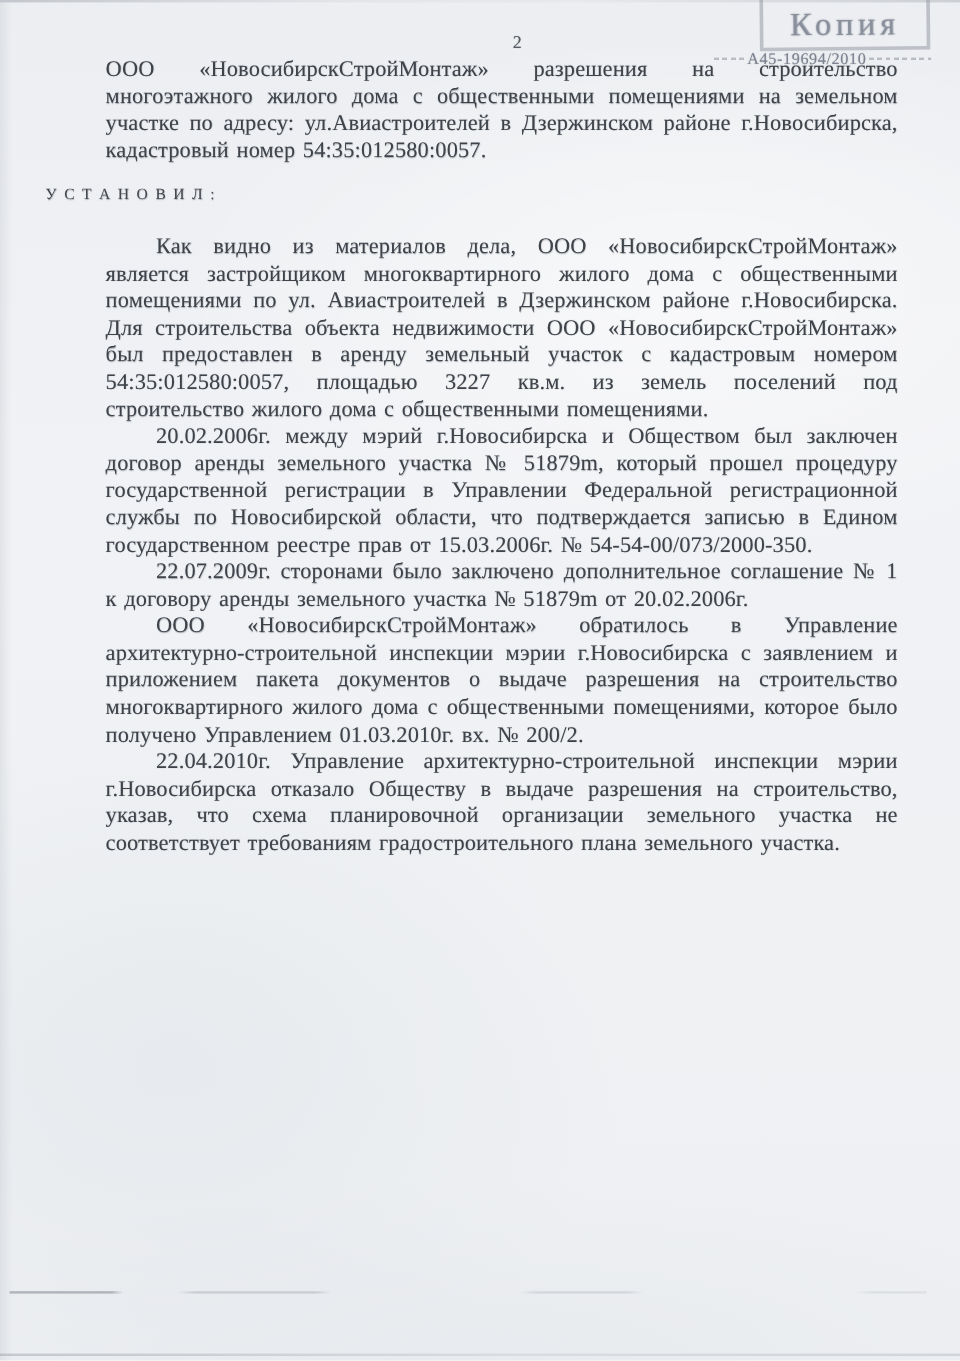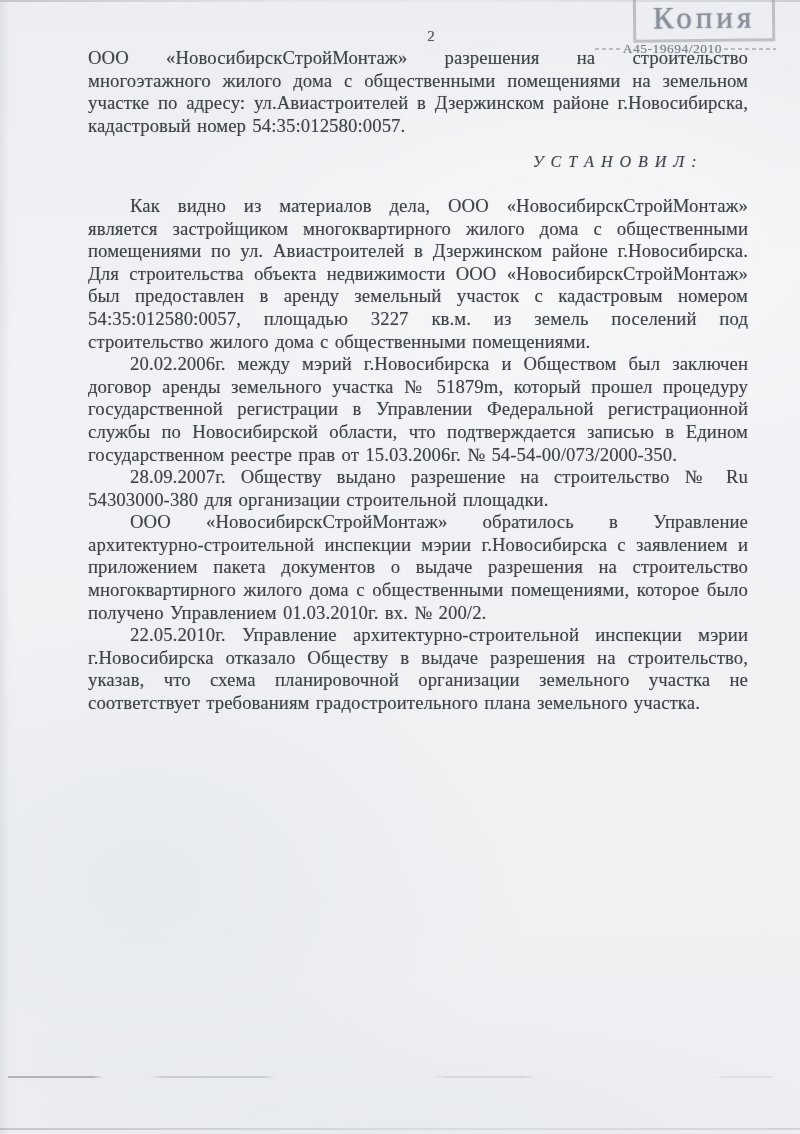--- a/index.html
+++ b/index.html
@@ -30,21 +30,21 @@
   .stamp-box {
     position: absolute; top: -14px; right: 25px;
     width: 142px; height: 56px;
     border: 3px solid rgba(141,147,158,0.50);
     display: flex; align-items: flex-end; justify-content: center;
     padding-bottom: 3px;
     box-sizing: border-box;
     transform: rotate(-0.6deg);
   }
   .stamp-label {
-    font-size: 31px;
+    font-size: 27px;
     letter-spacing: 4px;
     color: rgba(133,140,152,0.88);
     text-shadow: 0 0 1.6px rgba(133,140,152,0.75), 1px 0 0 rgba(133,140,152,0.25);
   }
   .case-row {
     position: absolute; top: 41px; right: 24px;
     display: flex; align-items: center; gap: 2px;
   }
   .dash {
     height: 2px;
@@ -78,28 +78,27 @@
     color: #3e434a;
     text-align: justify;
     letter-spacing: 0.15px;
     word-spacing: 1.5px;
     text-shadow: 0.3px 0.3px 0.9px rgba(78,84,94,0.45);
   }
   .para { margin: 0; }
   .para.indent { text-indent: 42px; }
   .heading {
     margin: 14px 0 21px;
-    text-align: right;
+    text-align: left;
     position: relative;
     left: -50px;
-    font-size: 16px;
+    font-size: 13px;
     letter-spacing: 1.5px;
     word-spacing: 0;
     color: #42474e;
-    font-style: italic;
   }
 
   
   .artifact-a {
     position: absolute; top: 1076px; left: 8px; width: 764px; height: 2px;
     background: linear-gradient(90deg,
       rgba(118,124,133,0.50) 0px,  rgba(118,124,133,0.50) 85px,  rgba(118,124,133,0) 95px,
       rgba(138,144,153,0)   140px, rgba(138,144,153,0.32) 155px, rgba(138,144,153,0.32) 255px, rgba(138,144,153,0) 268px,
       rgba(148,154,163,0)   425px, rgba(148,154,163,0.26) 440px, rgba(148,154,163,0.26) 515px, rgba(148,154,163,0) 528px,
       rgba(158,164,173,0)   705px, rgba(158,164,173,0.20) 720px, rgba(158,164,173,0.20) 764px);
@@ -127,21 +126,21 @@
     <span class="dash right"></span>
   </div>
 
   <div class="page-number">2</div>
 
   <div class="doc-body" id="doc-body">
       <p class="para">ООО «НовосибирскСтройМонтаж» разрешения на строительство многоэтажного жилого дома с общественными помещениями на земельном участке по адресу: ул.Авиастроителей в Дзержинском районе г.Новосибирска, кадастровый номер 54:35:012580:0057.</p>
       <p class="heading">У С Т А Н О В И Л :</p>
       <p class="para indent">Как видно из материалов дела, ООО «НовосибирскСтройМонтаж» является застройщиком многоквартирного жилого дома с общественными помещениями по ул. Авиастроителей в Дзержинском районе г.Новосибирска. Для строительства объекта недвижимости ООО «НовосибирскСтройМонтаж» был предоставлен в аренду земельный участок с кадастровым номером 54:35:012580:0057, площадью 3227 кв.м. из земель поселений под строительство жилого дома с общественными помещениями.</p>
       <p class="para indent">20.02.2006г. между мэрий г.Новосибирска и Обществом был заключен договор аренды земельного участка № 51879m, который прошел процедуру государственной регистрации в Управлении Федеральной регистрационной службы по Новосибирской области, что подтверждается записью в Едином государственном реестре прав от 15.03.2006г. № 54-54-00/073/2000-350.</p>
-      <p class="para indent">28.09.2007г. Обществу выдано разрешение на строительство № Ru 54303000-380 для организации строительной площадки.</p>
+      <p class="para indent">22.07.2009г. сторонами было заключено дополнительное соглашение № 1 к договору аренды земельного участка № 51879m от 20.02.2006г.</p>
       <p class="para indent">ООО «НовосибирскСтройМонтаж» обратилось в Управление архитектурно-строительной инспекции мэрии г.Новосибирска с заявлением и приложением пакета документов о выдаче разрешения на строительство многоквартирного жилого дома с общественными помещениями, которое было получено Управлением 01.03.2010г. вх. № 200/2.</p>
-      <p class="para indent">22.05.2010г. Управление архитектурно-строительной инспекции мэрии г.Новосибирска отказало Обществу в выдаче разрешения на строительство, указав, что схема планировочной организации земельного участка не соответствует требованиям градостроительного плана земельного участка.</p>
+      <p class="para indent">22.04.2010г. Управление архитектурно-строительной инспекции мэрии г.Новосибирска отказало Обществу в выдаче разрешения на строительство, указав, что схема планировочной организации земельного участка не соответствует требованиям градостроительного плана земельного участка.</p>
     </div>
 
   <div class="artifact-a"></div>
   <div class="artifact-b"></div>
 
 </div>
 
 </body></html>

